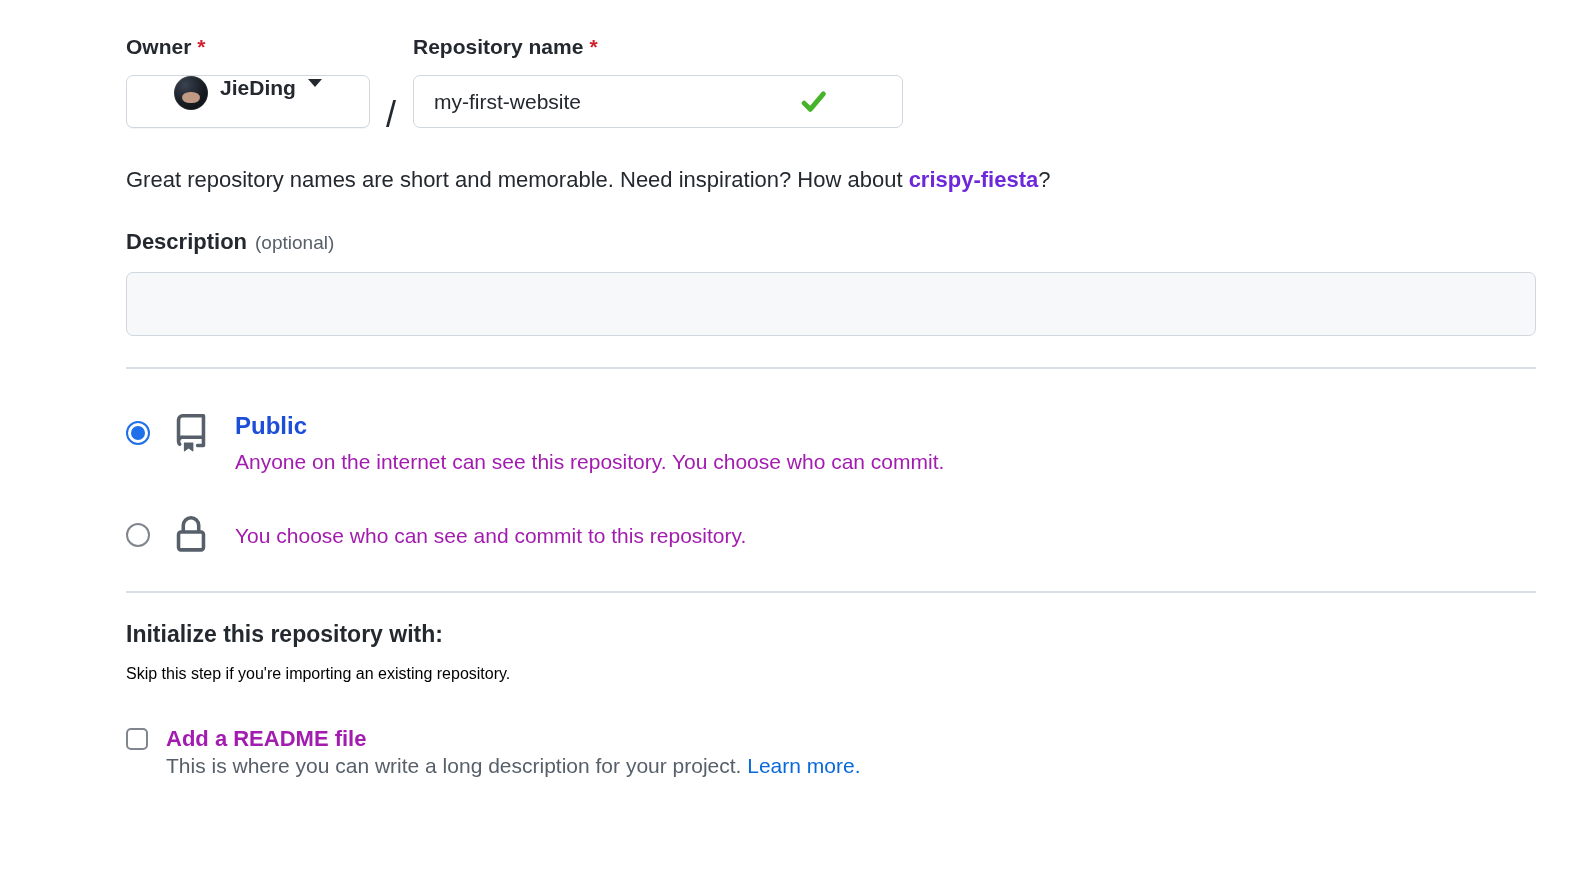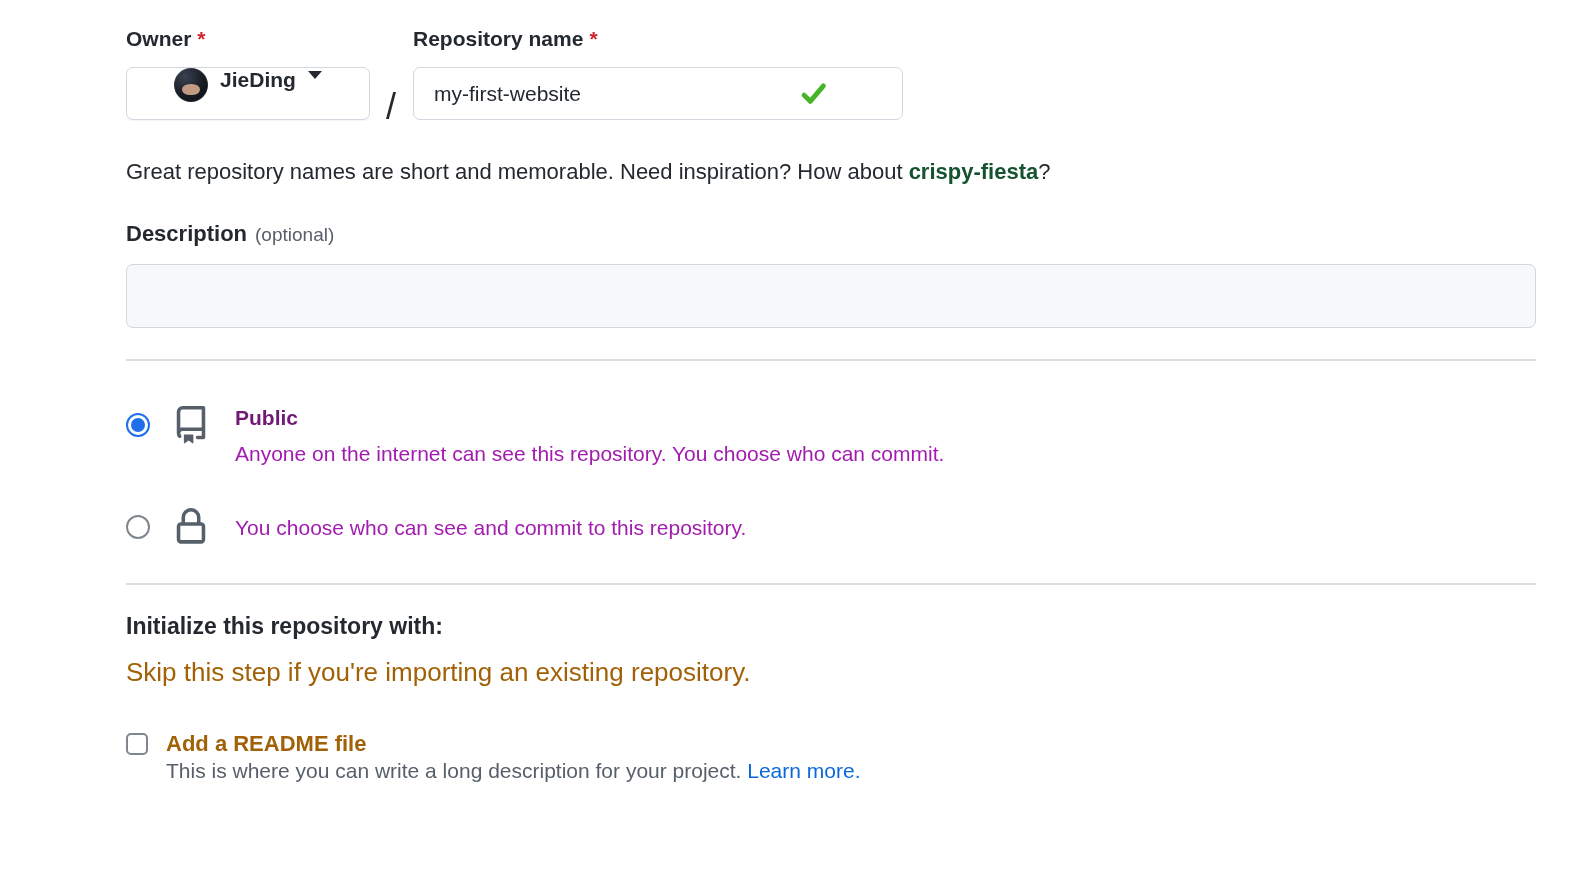--- a/index.html
+++ b/index.html
@@ -4,21 +4,21 @@
 <style>
   * { box-sizing: border-box; }
   html, body { margin: 0; padding: 0; }
   body {
     width: 1590px; height: 870px;
     background: #ffffff;
     font-family: "Liberation Sans", sans-serif;
     color: #24292f;
     overflow: hidden;
   }
-  .container { padding: 26px 54px 0 126px; width: 1590px; }
+  .container { padding: 34px 54px 0 126px; width: 1590px; }
 
   
   .top-row { display: flex; align-items: flex-start; }
   .field-col { display: flex; flex-direction: column; }
   .field-label { font-size: 21px; font-weight: bold; color: #24292f; margin-bottom: 15px; line-height: 26px; }
   .req { color: #cf222e; font-weight: bold; margin-left: 6px; }
 
   .owner-btn {
     width: 244px; height: 53px;
     background: #ffffff;
@@ -56,21 +56,21 @@
     border: 1px solid #d0d7de; border-radius: 7px;
     padding: 0 60px 0 20px;
     font-size: 21px; color: #24292f; background: #ffffff;
     font-family: "Liberation Sans", sans-serif;
     outline: none;
   }
   .check-icon { position: absolute; right: 18px; top: 12px; }
 
   
   .helper { margin-top: 33px; font-size: 22px; color: #24292f; line-height: 28px; }
-  .suggestion-link { color: #14532d; font-weight: bold; text-decoration: none; cursor: pointer; }
+  .suggestion-link { color: #6d28d9; font-weight: bold; text-decoration: none; cursor: pointer; }
 
   
   .desc-block { margin-top: 35px; }
   .desc-label { font-size: 22px; font-weight: bold; color: #24292f; }
   .optional { font-size: 19px; font-weight: normal; color: #57606a; margin-left: 8px; }
   .desc-input {
     margin-top: 17px; width: 100%; height: 64px;
     background: #f6f8fa; border: 1px solid #d0d7de; border-radius: 7px;
     font-size: 21px; padding: 0 20px; color: #24292f;
     font-family: "Liberation Sans", sans-serif; outline: none;
@@ -86,33 +86,33 @@
     border: 2px solid #80868e; background: #ffffff;
     margin-top: 9px; flex: 0 0 auto; position: relative; cursor: pointer;
   }
   .radio.checked { border-color: #1f6feb; }
   .radio.checked::after {
     content: ""; position: absolute; left: 3px; top: 3px;
     width: 14px; height: 14px; border-radius: 50%; background: #1f6feb;
   }
   .vis-icon { margin: 2px 0 0 22px; flex: 0 0 auto; }
   .vis-text { margin-left: 25px; }
-  .vis-label { font-size: 21px; font-weight: bold; color: #701a75; line-height: 28px; }
+  .vis-label { font-size: 24px; font-weight: bold; color: #1d4ed8; line-height: 28px; }
   .vis-desc { margin-top: 9px; font-size: 21px; color: #a21caf; line-height: 26px; }
 
   
   .init-heading { margin-top: 28px; font-size: 23px; font-weight: bold; color: #24292f; }
-  .init-sub { margin-top: 17px; font-size: 26px; color: #a16207; }
+  .init-sub { margin-top: 17px; font-size: 16px; color: #000000; }
 
   .readme-row { display: flex; align-items: flex-start; margin-top: 42px; }
   .checkbox {
     width: 22px; height: 22px; border: 2px solid #80868e; border-radius: 5px;
     background: #ffffff; margin-top: 3px; flex: 0 0 auto; cursor: pointer;
   }
-  .readme-label { margin-left: 18px; font-size: 22px; font-weight: bold; color: #a16207; line-height: 28px; }
+  .readme-label { margin-left: 18px; font-size: 22px; font-weight: bold; color: #a21caf; line-height: 28px; }
   .readme-desc { margin-left: 40px; margin-top: 1px; font-size: 21px; color: #57606a; }
   .learn-link { color: #0969da; text-decoration: none; cursor: pointer; }
 </style>
 </head>
 <body>
 
 <div class="container">
 
   <div class="top-row">
     <div class="field-col">

